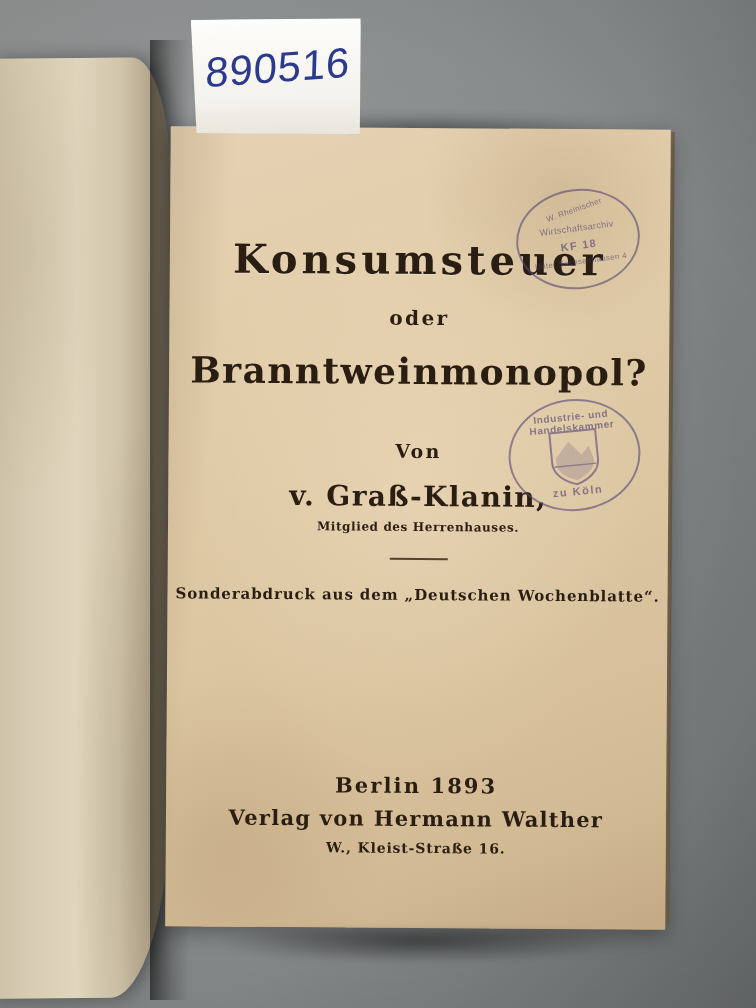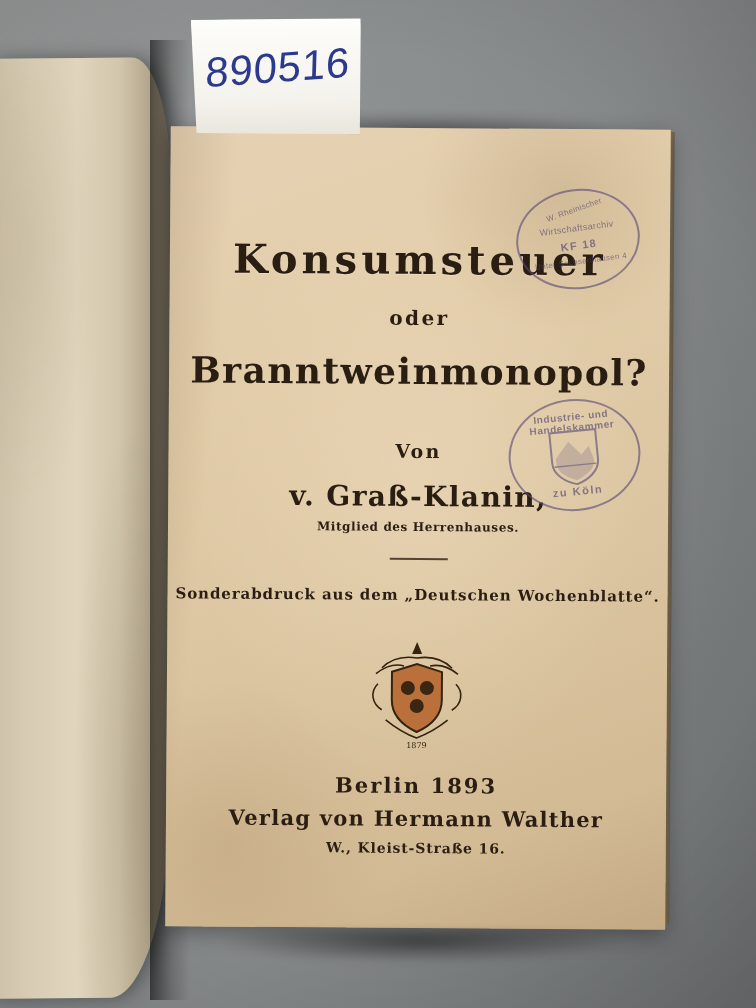--- a/index.html
+++ b/index.html
@@ -326,38 +326,20 @@
       <div class="line-main fraktur" id="byline-von">Von</div>
 
       <div class="line-main fraktur" id="author">v. Graß-Klanin,</div>
 
       <div class="line-main" id="author-role">Mitglied des Herrenhauses.</div>
 
       <div id="rule-1"></div>
 
       <div class="line-main" id="sonderabdruck">Sonderabdruck aus dem „Deutschen Wochenblatte“.</div>
 
-      <div class="device">
-        <svg viewBox="0 0 130 125" width="130" height="125" aria-hidden="true">
-          <g fill="none" stroke="#33230f" stroke-width="1.6">
-            <path d="M65 14 L70 26 L60 26 Z" fill="#33230f" stroke="none"></path>
-            <path d="M30 40 C40 30 52 28 65 30 C78 28 90 30 100 40"></path>
-            <path d="M24 46 C34 38 44 36 52 38"></path>
-            <path d="M106 46 C96 38 86 36 78 38"></path>
-            <path d="M40 44 L65 36 L90 44 L90 72 C90 88 78 98 65 104 C52 98 40 88 40 72 Z" fill="#b9703a" stroke="#33230f" stroke-width="2"></path>
-            <circle cx="56" cy="60" r="7" fill="#3a2612" stroke="none"></circle>
-            <circle cx="75" cy="60" r="7" fill="#3a2612" stroke="none"></circle>
-            <circle cx="65" cy="78" r="7" fill="#3a2612" stroke="none"></circle>
-            <path d="M26 56 C18 64 20 76 30 82"></path>
-            <path d="M104 56 C112 64 110 76 100 82"></path>
-            <path d="M34 92 C44 100 54 106 65 110 C76 106 86 100 96 92"></path>
-          </g>
-          <text x="65" y="120" text-anchor="middle" font-family="DejaVu Serif, serif" font-size="8" fill="#33230f">1879</text>
-        </svg>
-      </div>
 
       <div class="line-main fraktur" id="imprint-city">Berlin 1893</div>
 
       <div class="line-main fraktur" id="imprint-publisher">Verlag von Hermann Walther</div>
 
       <div class="line-main" id="imprint-address">W., Kleist-Straße 16.</div>
 
       <div class="stamp" id="stamp-top">
         <div class="st-line st-l1">W. Rheinischer</div>
         <div class="st-line st-l2">Wirtschaftsarchiv</div>

